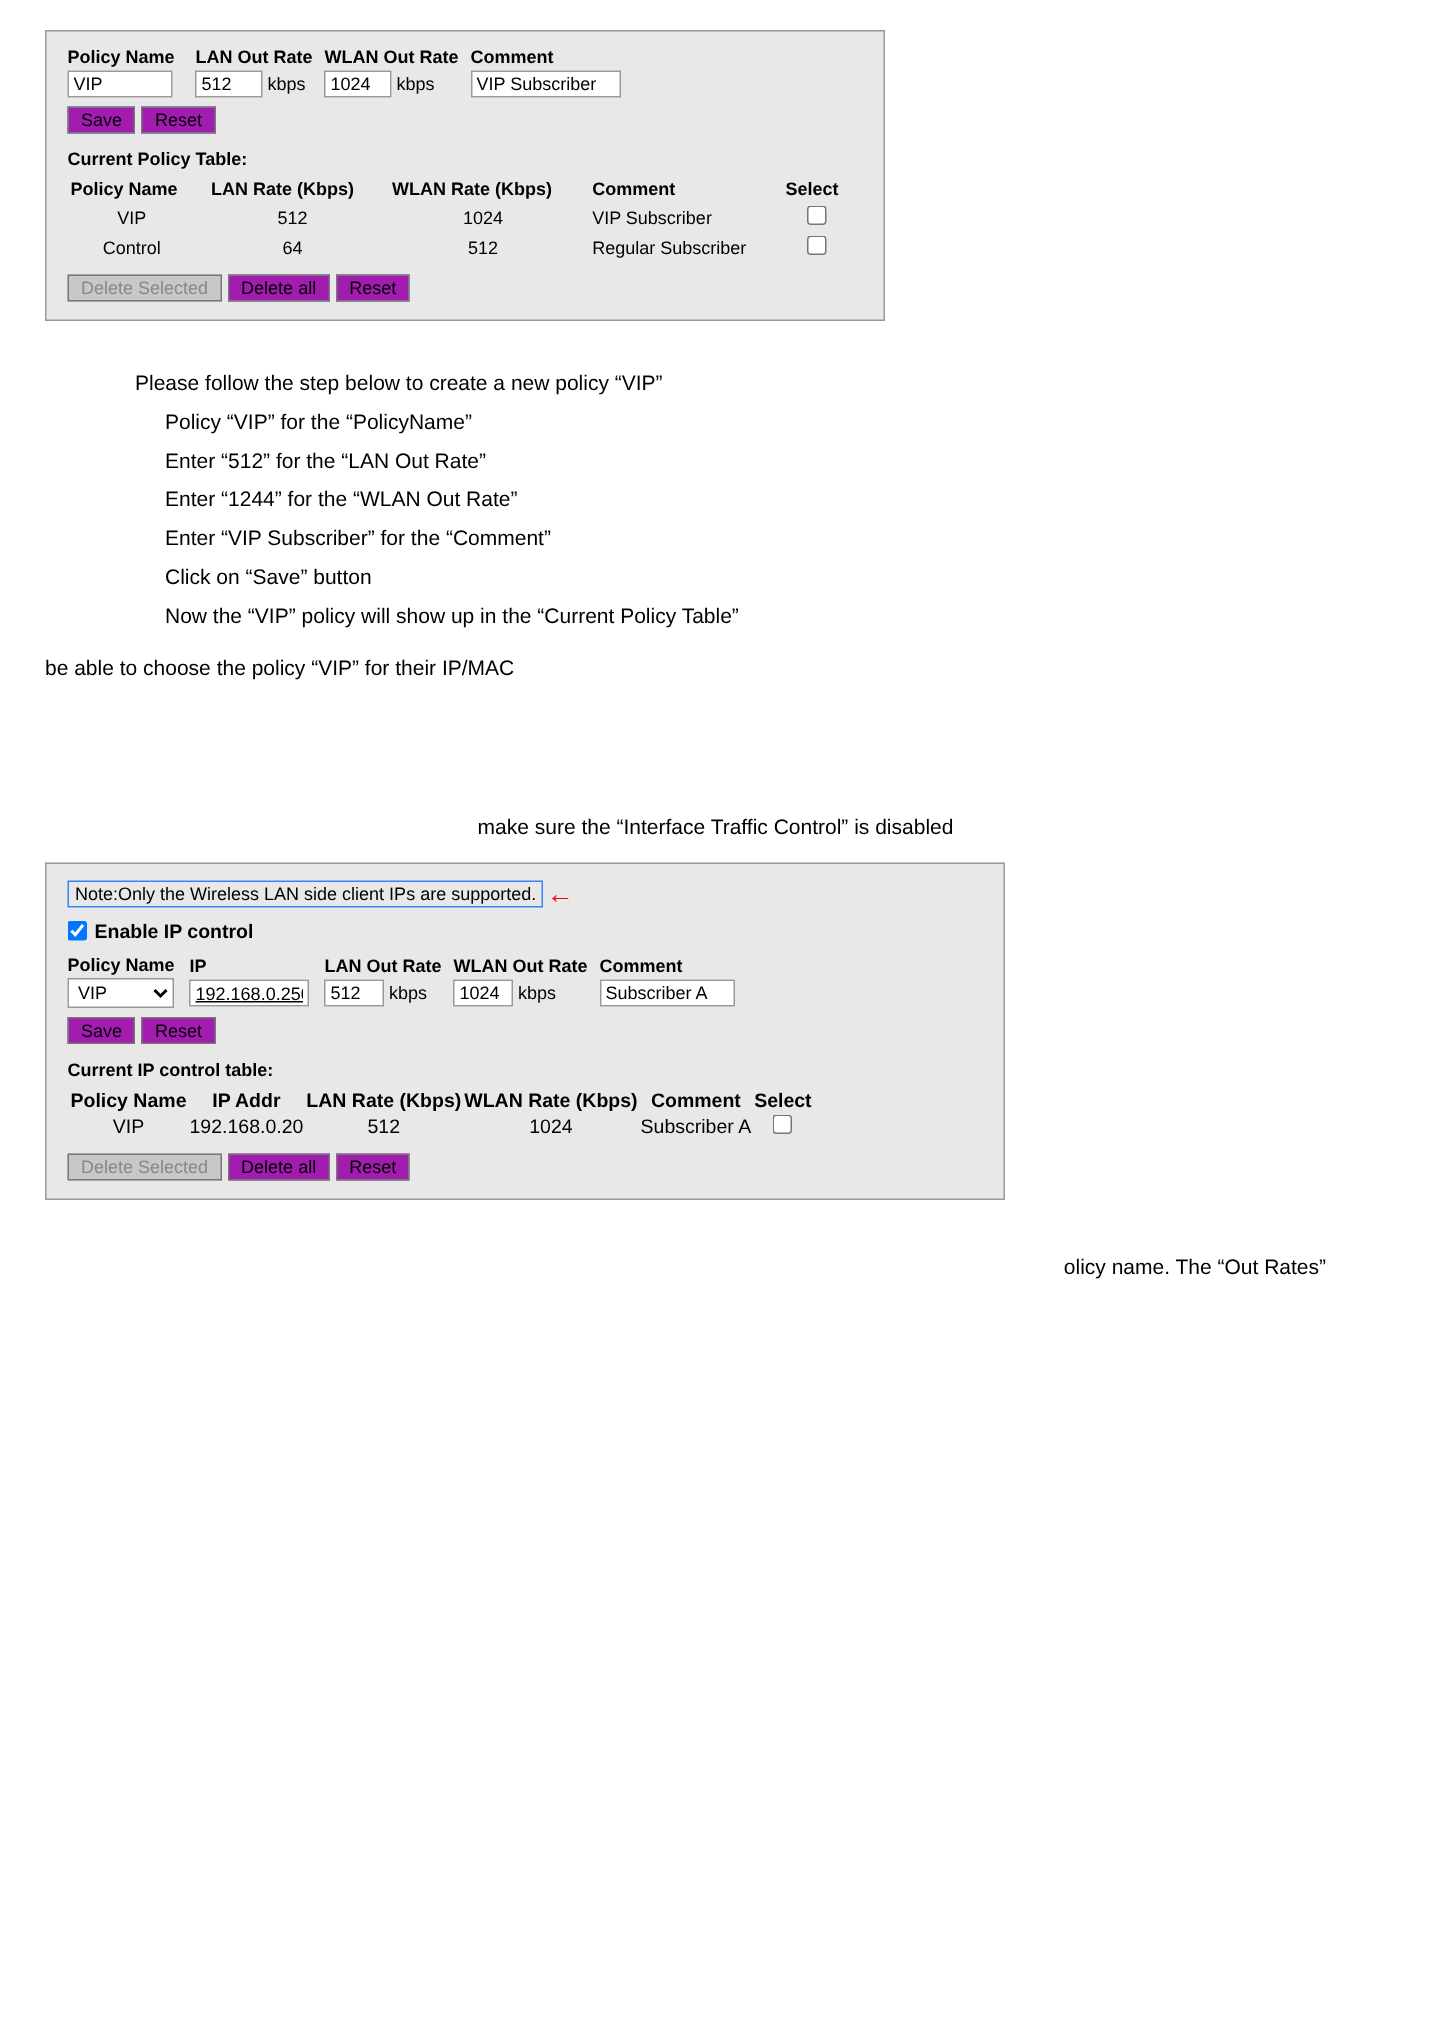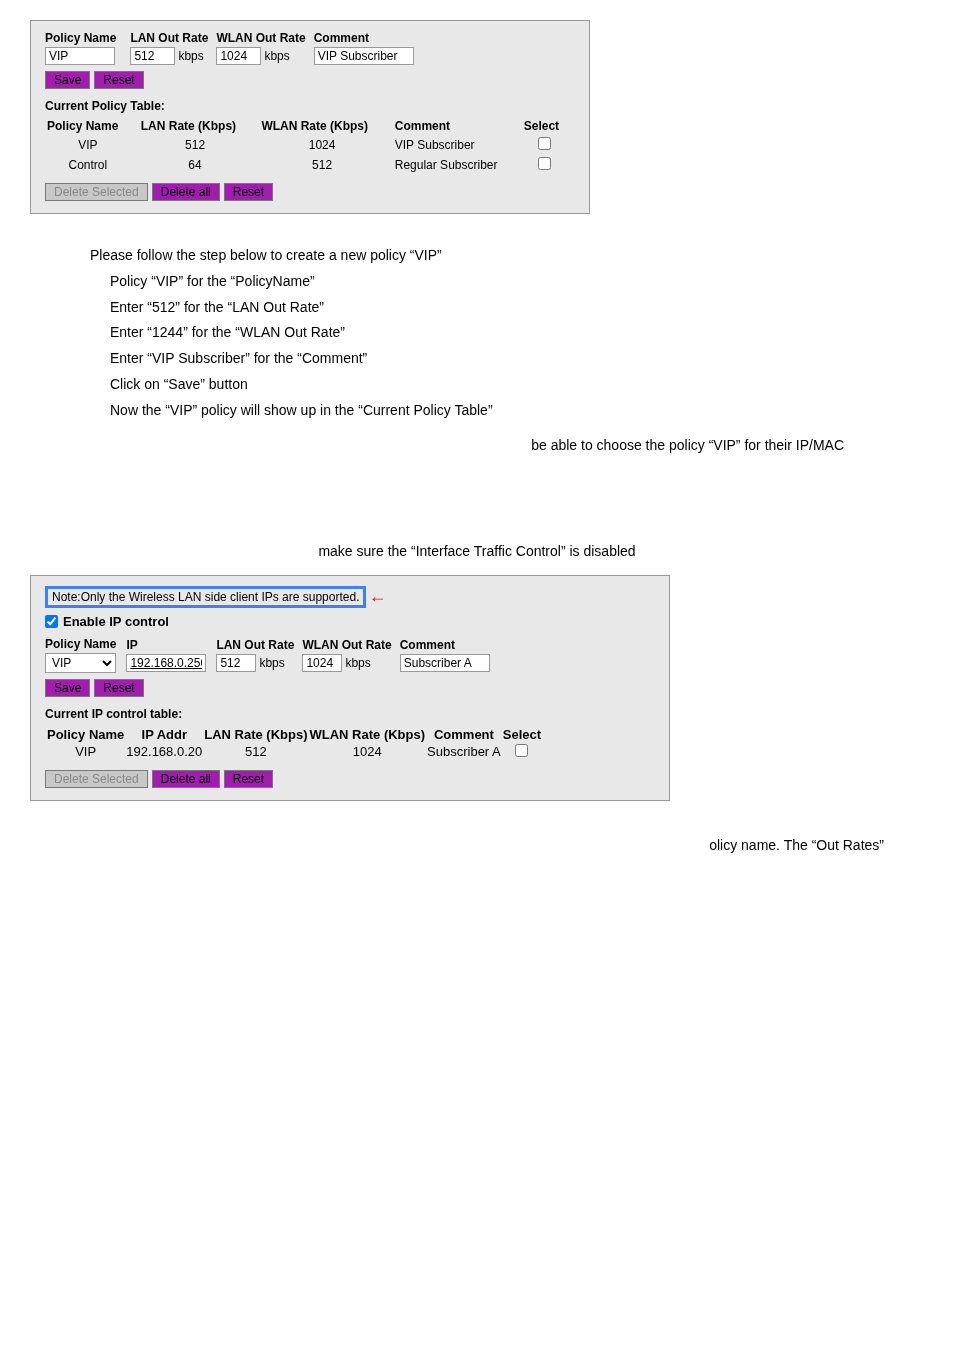--- a/index.html
+++ b/index.html
@@ -89,21 +89,20 @@
       margin: 14px 0 14px 60px;
       font-size: 14px;
       line-height: 1.7;
     }
 
     .instructions p {
       margin-bottom: 2px;
     }
 
     .right-text {
-      text-align: right;
       font-size: 14px;
       margin-right: 80px;
       margin-bottom: 10px;
     }
 
     .center-note {
       text-align: center;
       font-size: 14px;
       margin: 20px 0 16px 0;
     }
@@ -242,21 +241,21 @@
   <div class="spacer"></div>
   <div class="spacer"></div>
 
   
   <div class="center-note">make sure the “Interface Traffic Control” is disabled</div>
 
   
   <div class="panel-wide">
     
     <div style="display:flex;align-items:center;margin-bottom:6px;">
-      <span style="font-size:12px;border:3px solid #3b82f6;padding:1px 4px;">Note:Only the Wireless LAN side client IPs are supported.</span>
+      <span style="font-size:12px;border:1px solid #3b82f6;padding:1px 4px;">Note:Only the Wireless LAN side client IPs are supported.</span>
       <span style="color:red;font-size:18px;margin-left:2px;">←</span>
     </div>
 
     
     <div class="enable-row">
       <input type="checkbox" checked="" style="">
       <span class="enable-label">Enable IP control</span>
     </div>
 
     

